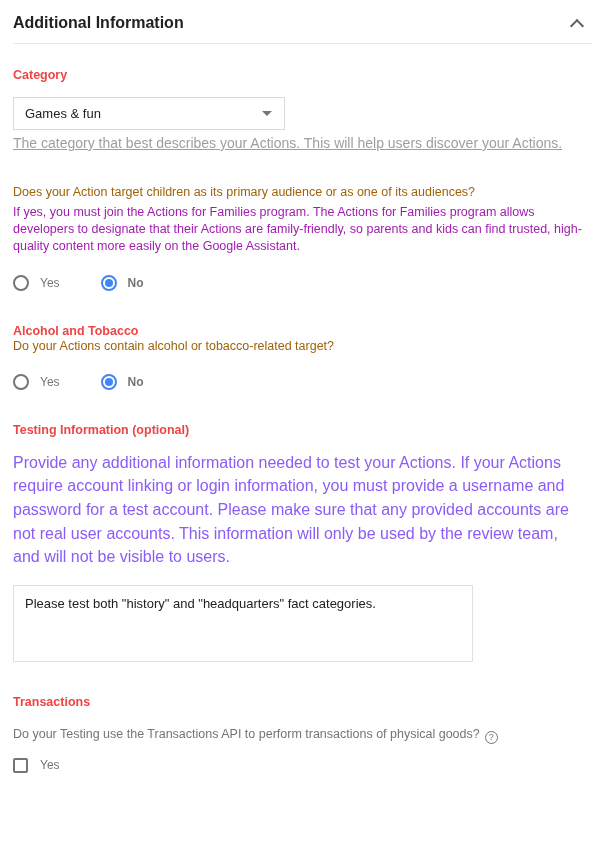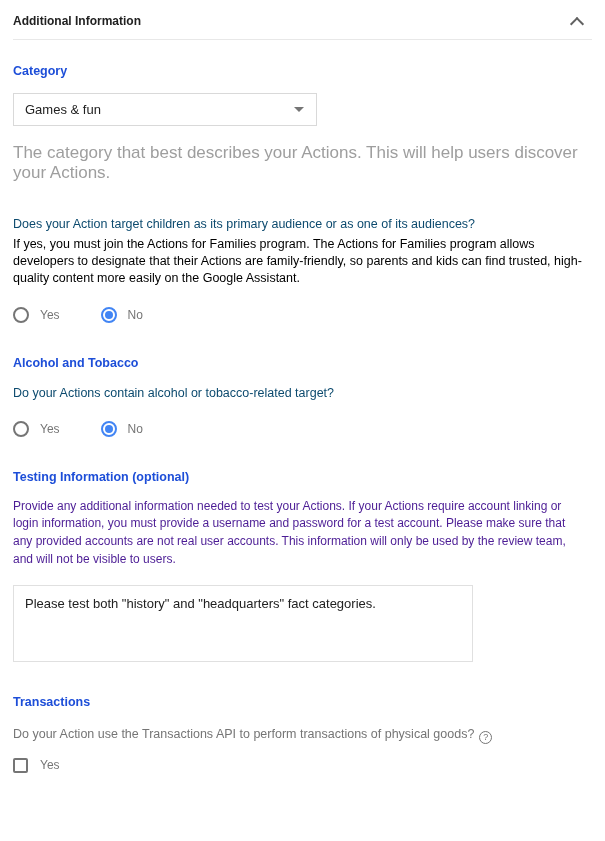--- a/index.html
+++ b/index.html
@@ -11,62 +11,62 @@
     overflow: hidden;
   }
   .page { padding: 0 13px; }
 
   
   .panel-header {
     display: flex; align-items: center; justify-content: space-between;
     padding: 14px 0 11px 0;
     border-bottom: 1px solid #e8e8e8;
   }
-  .panel-title { font-size: 12px; font-weight: bold; color: #212121; }
+  .panel-title { font-size: 16px; font-weight: bold; color: #212121; }
   .chevron-up {
     width: 11px; height: 11px; margin-right: 9px;
     position: relative; cursor: pointer;
   }
   .chevron-up::before {
     content: ""; position: absolute; left: 0; top: 3px;
     width: 8px; height: 8px;
     border-left: 2px solid #616161; border-top: 2px solid #616161;
     transform: rotate(45deg);
   }
 
-  .section-heading { font-size: 12.5px; font-weight: bold; color: #1d4ed8; }
+  .section-heading { font-size: 12.5px; font-weight: bold; color: #ef4444; }
 
   
   .category-section { margin-top: 24px; }
   .select-box {
     margin-top: 15px;
-    width: 304px; height: 33px;
+    width: 272px; height: 33px;
     border: 1px solid #d9d9d9; background: #fff;
     display: flex; align-items: center; justify-content: space-between;
     padding: 0 12px 0 11px;
     font-size: 13px; color: #212121;
     cursor: pointer;
   }
   .caret-down {
     width: 0; height: 0;
     border-left: 5px solid transparent; border-right: 5px solid transparent;
     border-top: 5px solid #757575;
   }
-  .field-helper { margin-top: 17px; font-size: 17px; color: #9e9e9e; }
+  .field-helper { margin-top: 5px; font-size: 14px; color: #9e9e9e; text-decoration: underline; }
 
   
   .q-section { margin-top: 33px; }
-  .question { margin-top: 15px; font-size: 12.5px; color: #0c4a6e; line-height: 1.35; }
+  .question { font-size: 12.5px; color: #a16207; line-height: 1.35; }
   .question.gray { color: #757575; }
-  .helper-para { margin-top: 3px; font-size: 12.5px; color: #000000; line-height: 1.38; max-width: 585px; }
+  .helper-para { margin-top: 3px; font-size: 12.5px; color: #a21caf; line-height: 1.38; max-width: 585px; }
 
   
   .radio-row { margin-top: 19px; display: flex; align-items: center; }
   .radio-option { display: flex; align-items: center; cursor: pointer; }
-  .radio-option + .radio-option { margin-left: 41px; }
+  .radio-option + .radio-option { margin-left: 41px; font-weight: bold; }
   .radio-circle {
     width: 16px; height: 16px; border-radius: 50%;
     border: 2px solid #757575; background: #fff;
     display: flex; align-items: center; justify-content: center;
     flex: none;
   }
   .radio-option.checked .radio-circle { border-color: #4285f4; }
   .radio-dot { width: 8px; height: 8px; border-radius: 50%; background: transparent; }
   .radio-option.checked .radio-dot { background: #4285f4; }
   .radio-label { margin-left: 11px; font-size: 12px; color: #757575; }
@@ -75,21 +75,21 @@
   .help-icon {
     display: inline-flex; align-items: center; justify-content: center;
     width: 13px; height: 13px; border-radius: 50%;
     border: 1px solid #757575; color: #757575;
     font-size: 9px; line-height: 1;
     margin-left: 5px; vertical-align: -2px;
     cursor: pointer; flex: none;
   }
 
   
-  .testing-desc { margin-top: 14px; font-size: 12px; color: #4c1d95; line-height: 1.48; max-width: 572px; }
+  .testing-desc { margin-top: 14px; font-size: 16px; color: #8b5cf6; line-height: 1.48; max-width: 572px; }
   .testing-textarea {
     margin-top: 16px; display: block;
     width: 460px; height: 77px;
     border: 1px solid #e0e0e0; background: #fff;
     resize: none; outline: none;
     padding: 9px 11px;
     font-family: "Liberation Sans", "DejaVu Sans", sans-serif;
     font-size: 13px; color: #212121; line-height: 1.4;
   }
 
@@ -164,21 +164,21 @@
     <div class="section-heading">Testing Information (optional)</div>
     <div class="testing-desc">Provide any additional information needed to test your Actions. If your Actions require account linking or login information, you must provide a username and password for a test account. Please make sure that any provided accounts are not real user accounts. This information will only be used by the review team, and will not be visible to users.</div>
     <textarea class="testing-textarea" spellcheck="false" style="">Please test both "history" and "headquarters" fact categories.</textarea>
   </div>
 
   <div class="q-section">
     <div class="section-heading">Transactions</div>
 
     <div class="q-block" style="margin-top:17px;">
       <div class="question gray">
-        <span>Do your Action use the Transactions API to perform transactions of physical goods?</span><span class="help-icon">?</span>
+        <span>Do your Testing use the Transactions API to perform transactions of physical goods?</span><span class="help-icon">?</span>
       </div>
       <div class="checkbox-row">
         <span class="checkbox-box"></span>
         <span class="checkbox-label">Yes</span>
       </div>
     </div>
 
   </div>
 
 </div>

